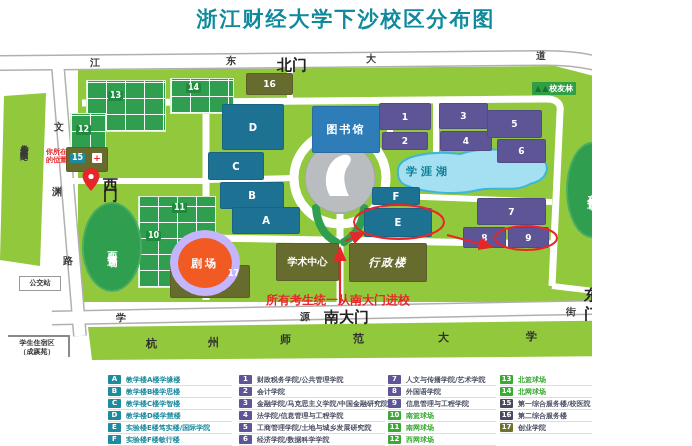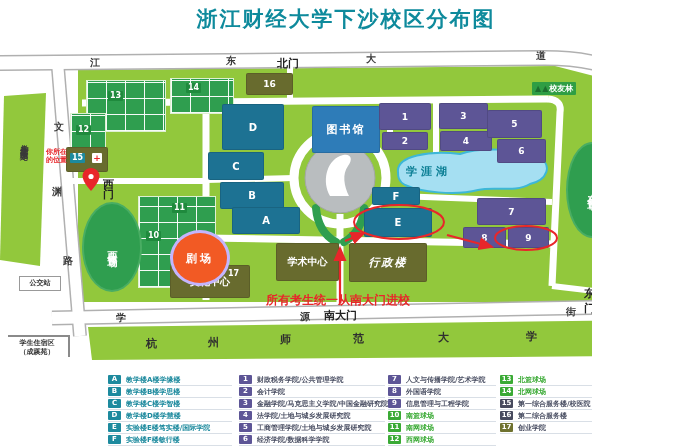--- a/index.html
+++ b/index.html
@@ -20,25 +20,25 @@
   .mnum{font-size:9px;}
   .court{position:absolute;background:#2f9e4f;z-index:1;
     background-image:repeating-linear-gradient(90deg,rgba(255,255,255,.95) 0 1px,transparent 1px 19px),
                      repeating-linear-gradient(0deg,rgba(255,255,255,.95) 0 1px,transparent 1px 16px);
     border:1px solid #def0d2;}
   .chip{position:absolute;background:#1f8a3d;color:#fff;font-size:8px;font-weight:bold;padding:0 2px;border-radius:1px;line-height:10px;z-index:3;}
   .chip15{background:#1d8a9e;}
   .cross{position:absolute;width:10px;height:10px;background:#fff;color:#e8262a;font-weight:bold;font-size:9px;line-height:10px;text-align:center;z-index:3;border-radius:1px;}
   .stadium{position:absolute;background:#2f9e4f;border:2px solid #49ad63;border-radius:50%;display:flex;align-items:center;justify-content:center;color:#fff;font-weight:bold;z-index:2;}
   .vtext{writing-mode:vertical-rl;letter-spacing:2px;font-size:10px;}
-  .gate{position:absolute;font-size:11px;font-weight:bold;color:#222;z-index:3;}
+  .gate{position:absolute;font-size:15px;font-weight:bold;color:#222;z-index:3;}
   .badge{position:absolute;background:#2f9e44;color:#fff;font-size:8px;font-weight:bold;padding:0 3px;line-height:13px;border-radius:1px;z-index:3;display:flex;align-items:center;}
   .tree{color:#1d6e2f;font-size:8px;margin-right:1px;}
   .whitebox{position:absolute;background:#fff;border:1px solid #999;text-align:center;color:#333;font-weight:bold;z-index:3;}
-  #theater{position:absolute;background:#f25a24;border:3px solid #c4b5fd;border-radius:50%;display:flex;align-items:center;justify-content:center;color:#fff;font-weight:bold;font-size:11px;letter-spacing:3px;z-index:2;}
+  #theater{position:absolute;background:#f25a24;border:8px solid #c4b5fd;border-radius:50%;display:flex;align-items:center;justify-content:center;color:#fff;font-weight:bold;font-size:11px;letter-spacing:3px;z-index:2;}
   #lake-label{position:absolute;color:#0c7f95;font-size:11px;font-weight:bold;letter-spacing:4px;z-index:2;}
   #notice{position:absolute;font-size:12px;font-weight:bold;color:#e8262a;white-space:nowrap;z-index:4;}
   #you-are-here{position:absolute;font-size:7px;line-height:8px;font-weight:bold;color:#e8262a;z-index:4;text-align:center;}
   #dorm-left{position:absolute;writing-mode:vertical-rl;font-size:8px;font-weight:bold;color:#3a3a3a;letter-spacing:1px;z-index:2;transform:rotate(4deg);}
   #dorm-bottom{position:absolute;font-size:7px;line-height:9px;font-weight:bold;color:#333;text-align:center;border-top:2px solid #8a8a8a;border-right:2px solid #8a8a8a;padding:2px 2px 0 0;z-index:2;background:#fff;}
   #compass{position:absolute;left:654px;top:5px;width:24px;text-align:center;font-size:9px;font-weight:bold;color:#333;z-index:2;}
   
   .legend-col{position:absolute;z-index:2;}
   .lrow{display:flex;align-items:center;height:11px;border-bottom:1px solid #d9dfe6;}
   .lbadge{width:13px;height:9px;font-size:7px;line-height:9px;text-align:center;color:#fff;font-weight:bold;border-radius:1px;flex:none;}
@@ -290,21 +290,21 @@
     <div class="lrow">
         <span class="lbadge b-purple">2</span>
         <span class="ltxt t-dark">会计学院</span>
       </div>
     <div class="lrow">
         <span class="lbadge b-purple">3</span>
         <span class="ltxt t-dark">金融学院/马克思主义学院/中国金融研究院</span>
       </div>
     <div class="lrow">
         <span class="lbadge b-purple">4</span>
-        <span class="ltxt t-dark">法学院/土地与城乡发展研究院</span>
+        <span class="ltxt t-dark">法学院/信息管理与工程学院</span>
       </div>
     <div class="lrow">
         <span class="lbadge b-purple">5</span>
         <span class="ltxt t-dark">工商管理学院/土地与城乡发展研究院</span>
       </div>
     <div class="lrow">
         <span class="lbadge b-purple">6</span>
         <span class="ltxt t-dark">经济学院/数据科学学院</span>
       </div>
   </div>

